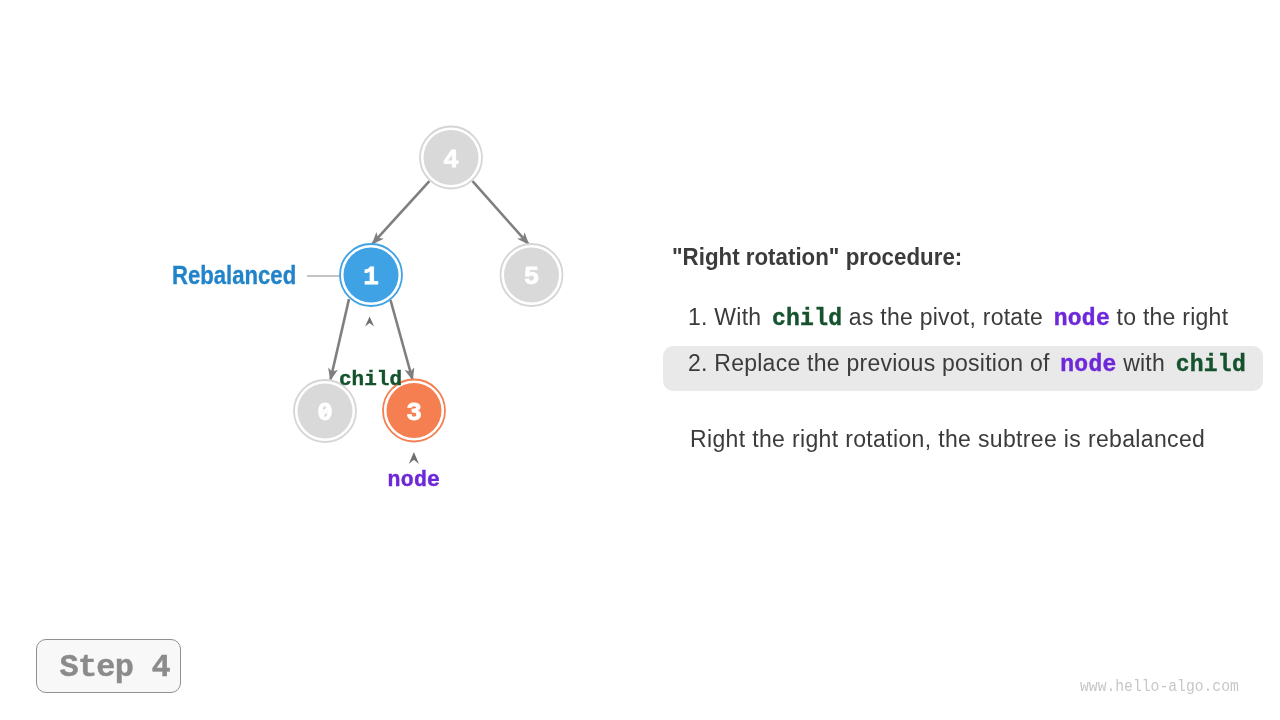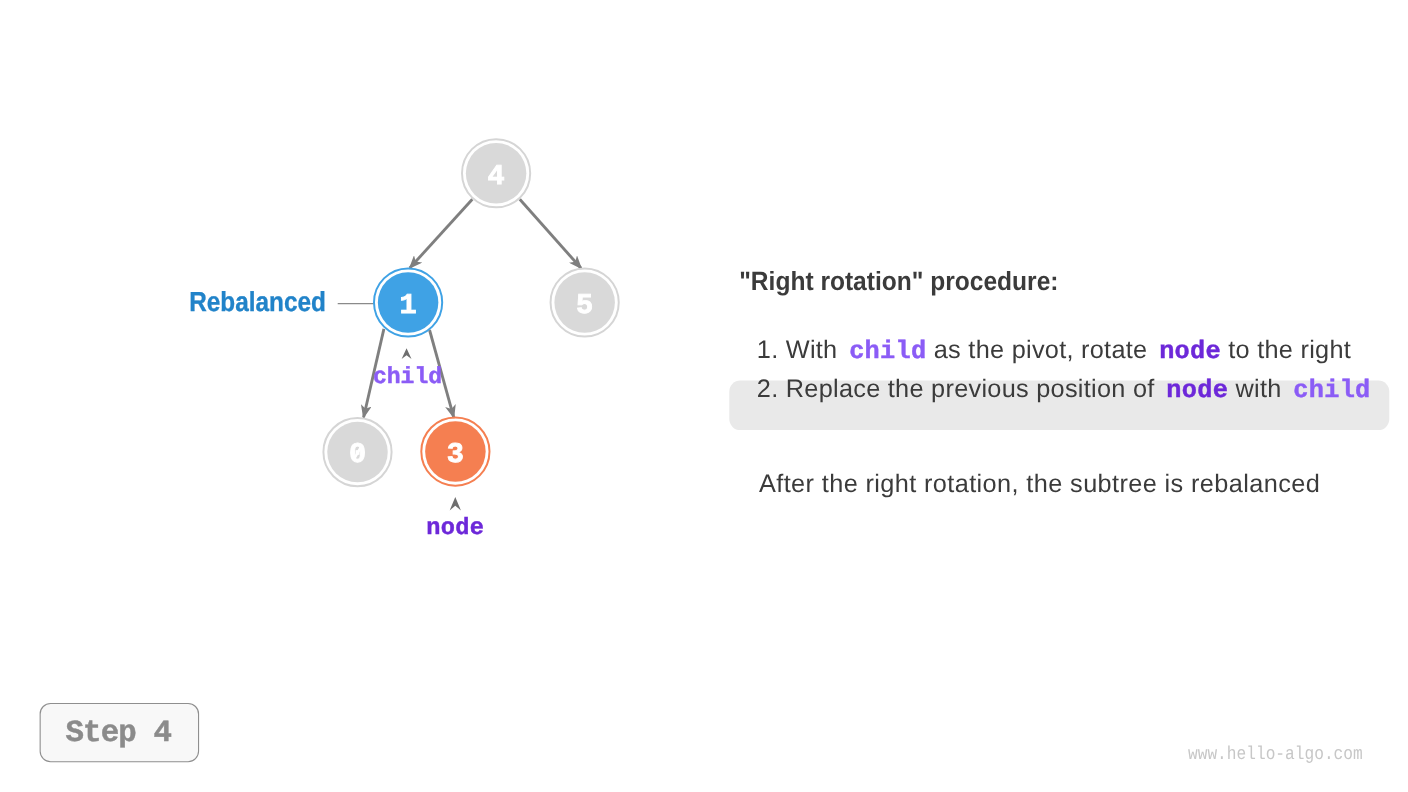--- a/index.html
+++ b/index.html
@@ -1,20 +1,20 @@
 <!DOCTYPE html>
 <html><head>
 <meta charset="utf-8">
 <style>
   html,body{margin:0;padding:0;}
   body{width:1280px;height:720px;position:relative;background:#ffffff;overflow:hidden;
        font-family:"Liberation Sans",sans-serif;}
   .abs{position:absolute;}
   .code{font-family:"Liberation Mono",monospace;font-weight:bold;-webkit-text-stroke:0.4px currentColor;}
-  .blue{color:#8b5cf6;}
+  .blue{color:#14532d;margin-top:36px;}
   .orange{color:#6d28d9;}
   .dark{color:#3b3b3b;}
 </style>
 </head>
 <body>
 
 <svg class="abs" style="left:0;top:0" width="1280" height="720" viewBox="0 0 1280 720">
   <defs>
     <marker id="ah" viewBox="0 0 10 8" markerWidth="12.5" markerHeight="10" refX="9" refY="4" orient="auto" markerUnits="userSpaceOnUse">
       <path d="M0 0 L10 4 L0 8 L2.6 4 Z" fill="#7f7f7f"></path>
@@ -62,20 +62,20 @@
 <div class="abs" style="left:172px;top:262.6px;font-size:25px;line-height:25px;font-weight:bold;color:#2183c9;-webkit-text-stroke:0.3px #2183c9;transform:scaleX(0.885);transform-origin:0 0;">Rebalanced</div>
 
 <div class="abs code blue" style="left:339px;top:332.7px;font-size:21px;line-height:21px;">child</div>
 <div class="abs code orange" style="left:387.5px;top:469.6px;font-size:21.5px;line-height:21.5px;letter-spacing:0.3px;">node</div>
 
 <div class="abs dark" style="left:672px;top:245px;font-size:24px;line-height:24px;font-weight:bold;transform:scaleX(0.93);transform-origin:0 0;">"Right rotation" procedure:</div>
 
 <div class="abs dark" style="left:688px;top:306.2px;font-size:23px;line-height:23px;letter-spacing:0.25px;">1. With <span class="code blue" style="font-size:23px;margin-left:4px;">child</span> as the pivot, rotate <span class="code orange" style="font-size:23px;margin-left:4px;">node</span> to the right</div>
 
 <div class="abs" style="left:663px;top:345.8px;width:600px;height:45px;background:#e9e9e9;border-radius:10px;"></div>
-<div class="abs dark" style="left:688px;top:342px;font-size:23px;line-height:23px;letter-spacing:0.25px;text-align:center;">2. Replace the previous position of <span class="code orange" style="font-size:23px;margin-left:4px;">node</span> with <span class="code blue" style="font-size:23px;margin-left:4px;">child</span></div>
+<div class="abs dark" style="left:688px;top:352px;font-size:23px;line-height:23px;letter-spacing:0.25px;text-align:center;">2. Replace the previous position of <span class="code orange" style="font-size:23px;margin-left:4px;">node</span> with <span class="code blue" style="font-size:23px;margin-left:4px;">child</span></div>
 
-<div class="abs dark" style="left:690px;top:427.9px;font-size:23px;line-height:23px;letter-spacing:0.35px;">After the right rotation, the subtree is rebalanced</div>
+<div class="abs dark" style="left:690px;top:427.9px;font-size:23px;line-height:23px;letter-spacing:0.35px;">Right the right rotation, the subtree is rebalanced</div>
 
 <div class="abs" style="left:35.8px;top:638.5px;width:145.6px;height:54.6px;background:#f8f8f8;border:1.5px solid #8f8f8f;border-radius:10px;box-sizing:border-box;"></div>
-<div class="abs code" style="left:59.5px;top:654.2px;font-size:28px;line-height:28px;color:#8b8b8b;letter-spacing:-0.8px;">Step 4</div>
+<div class="abs code" style="left:59.5px;top:654.2px;font-size:32px;line-height:28px;color:#8b8b8b;letter-spacing:-0.8px;">Step 4</div>
 
 <div class="abs code" style="left:1080px;top:677.8px;font-size:17px;line-height:17px;font-weight:normal;color:#c7c7c7;-webkit-text-stroke:0;transform:scaleX(0.865);transform-origin:0 0;">www.hello-algo.com</div>
 
 </body></html>

